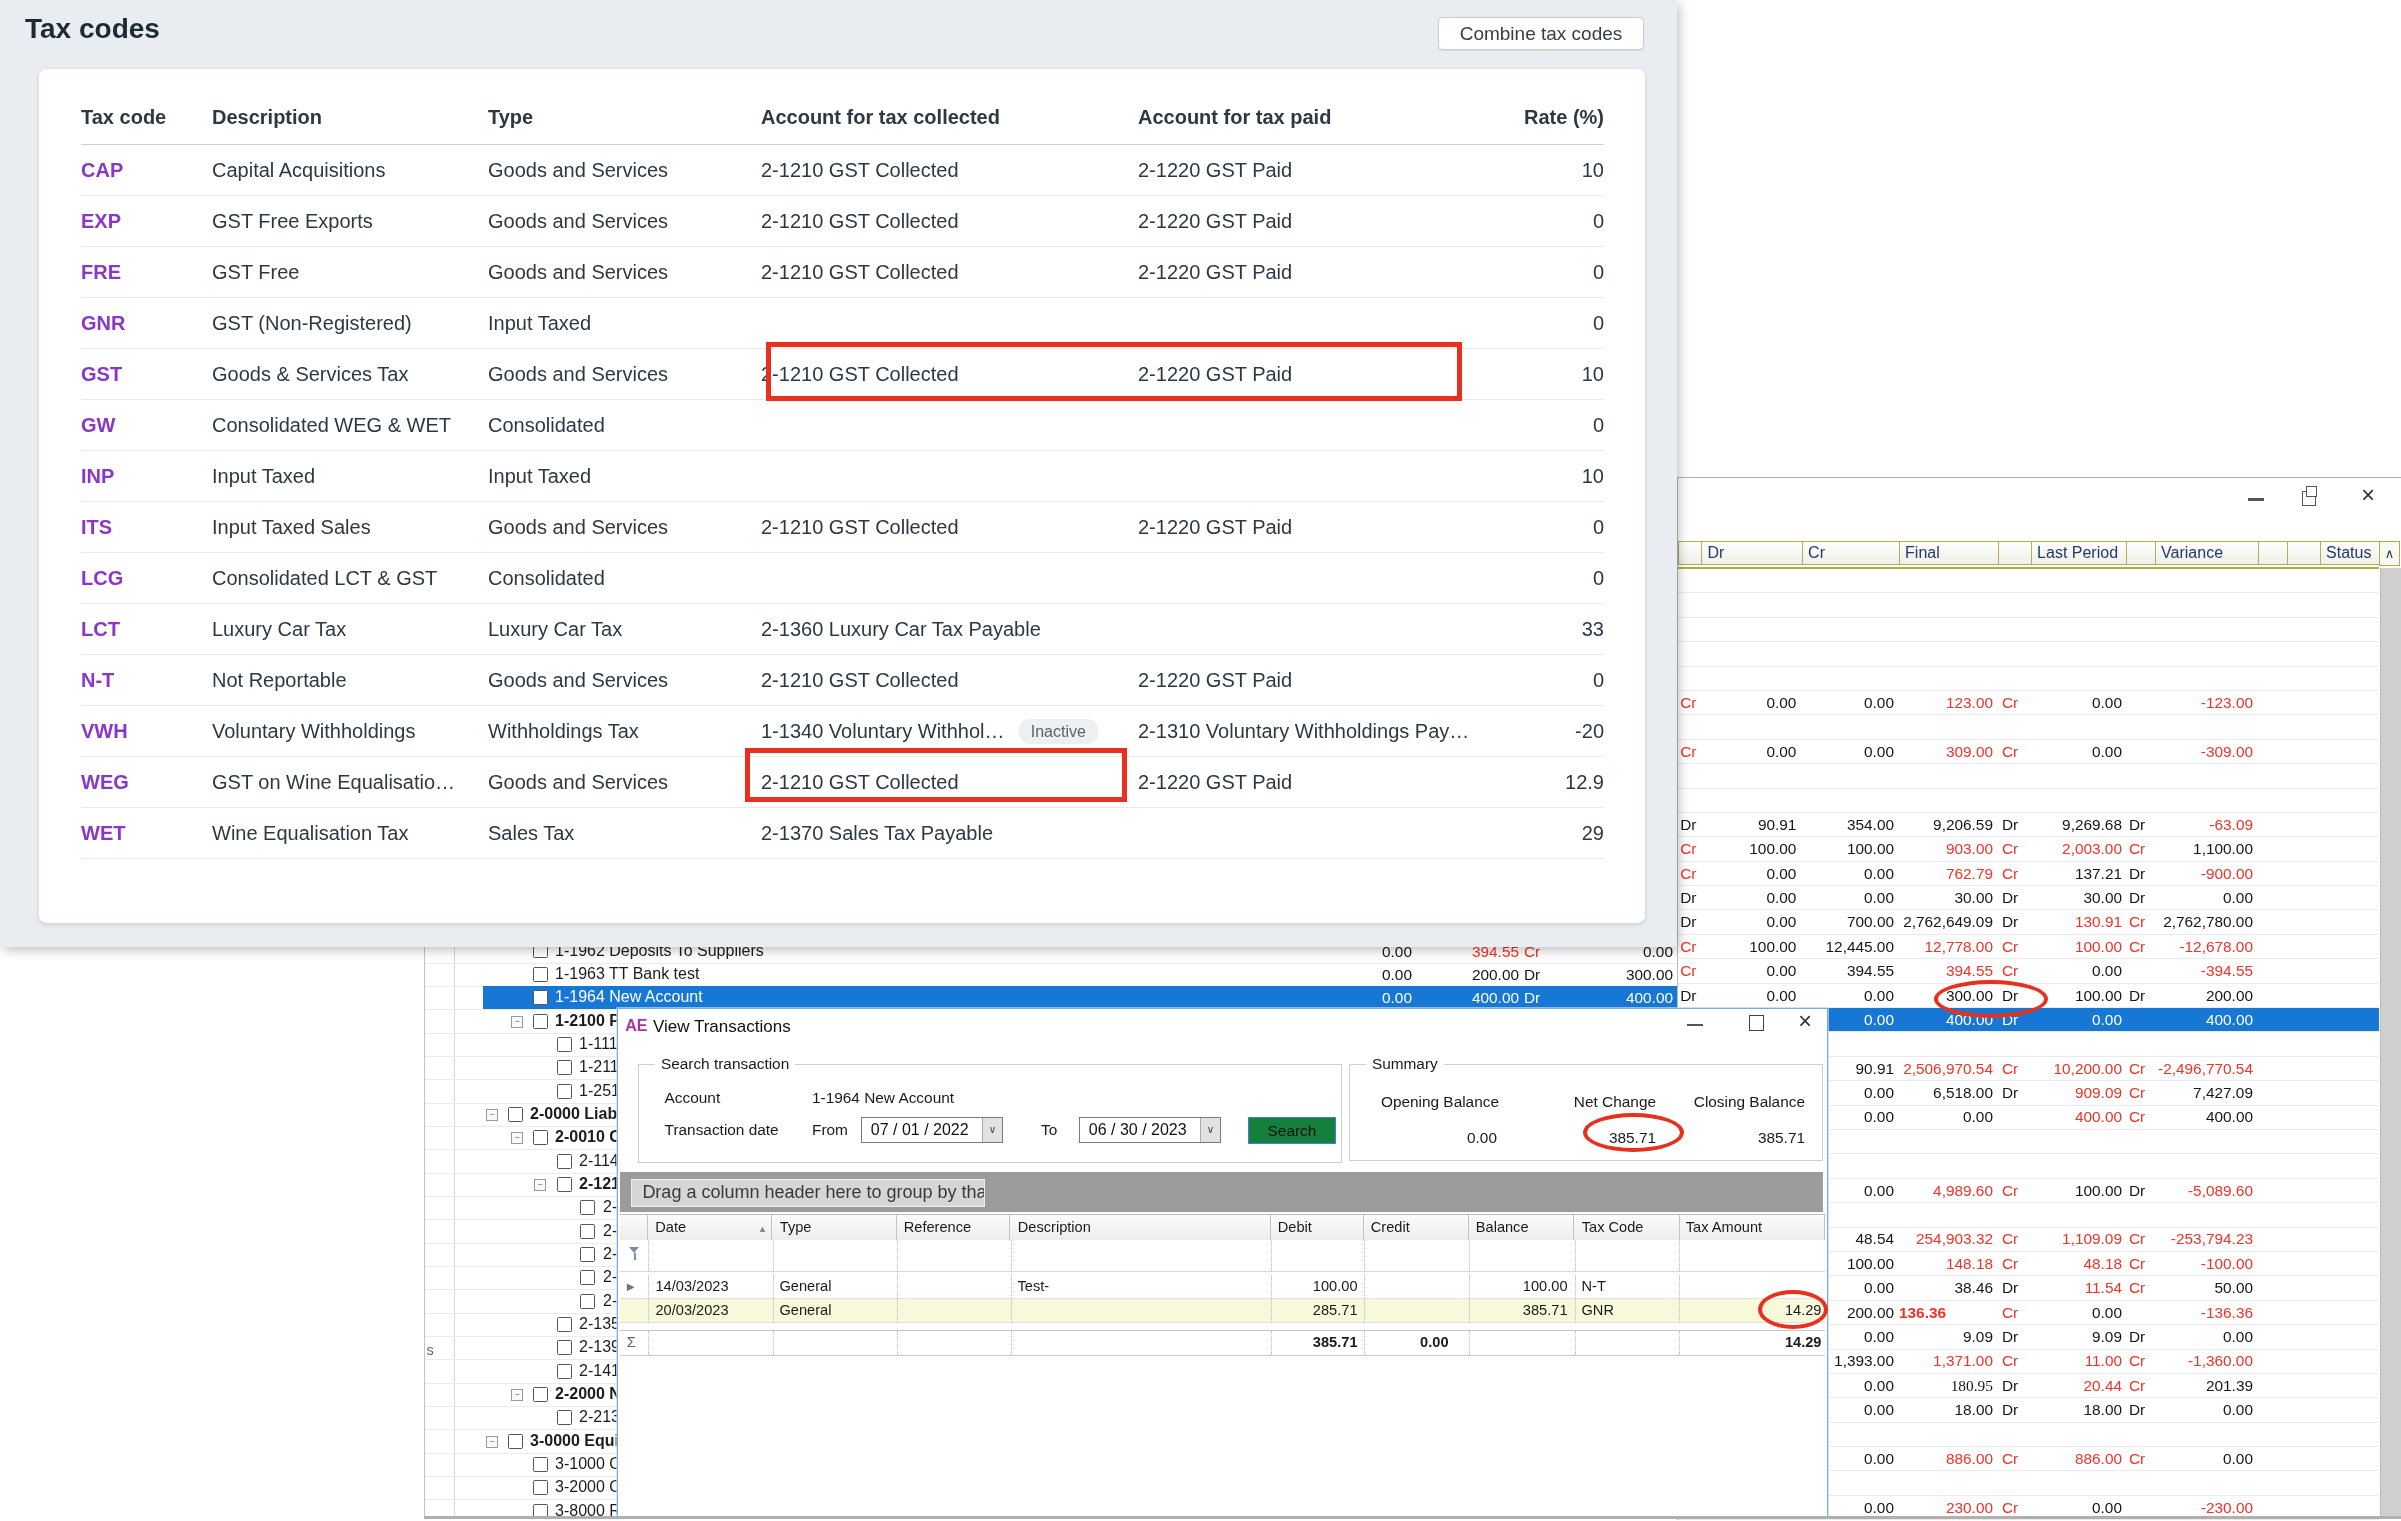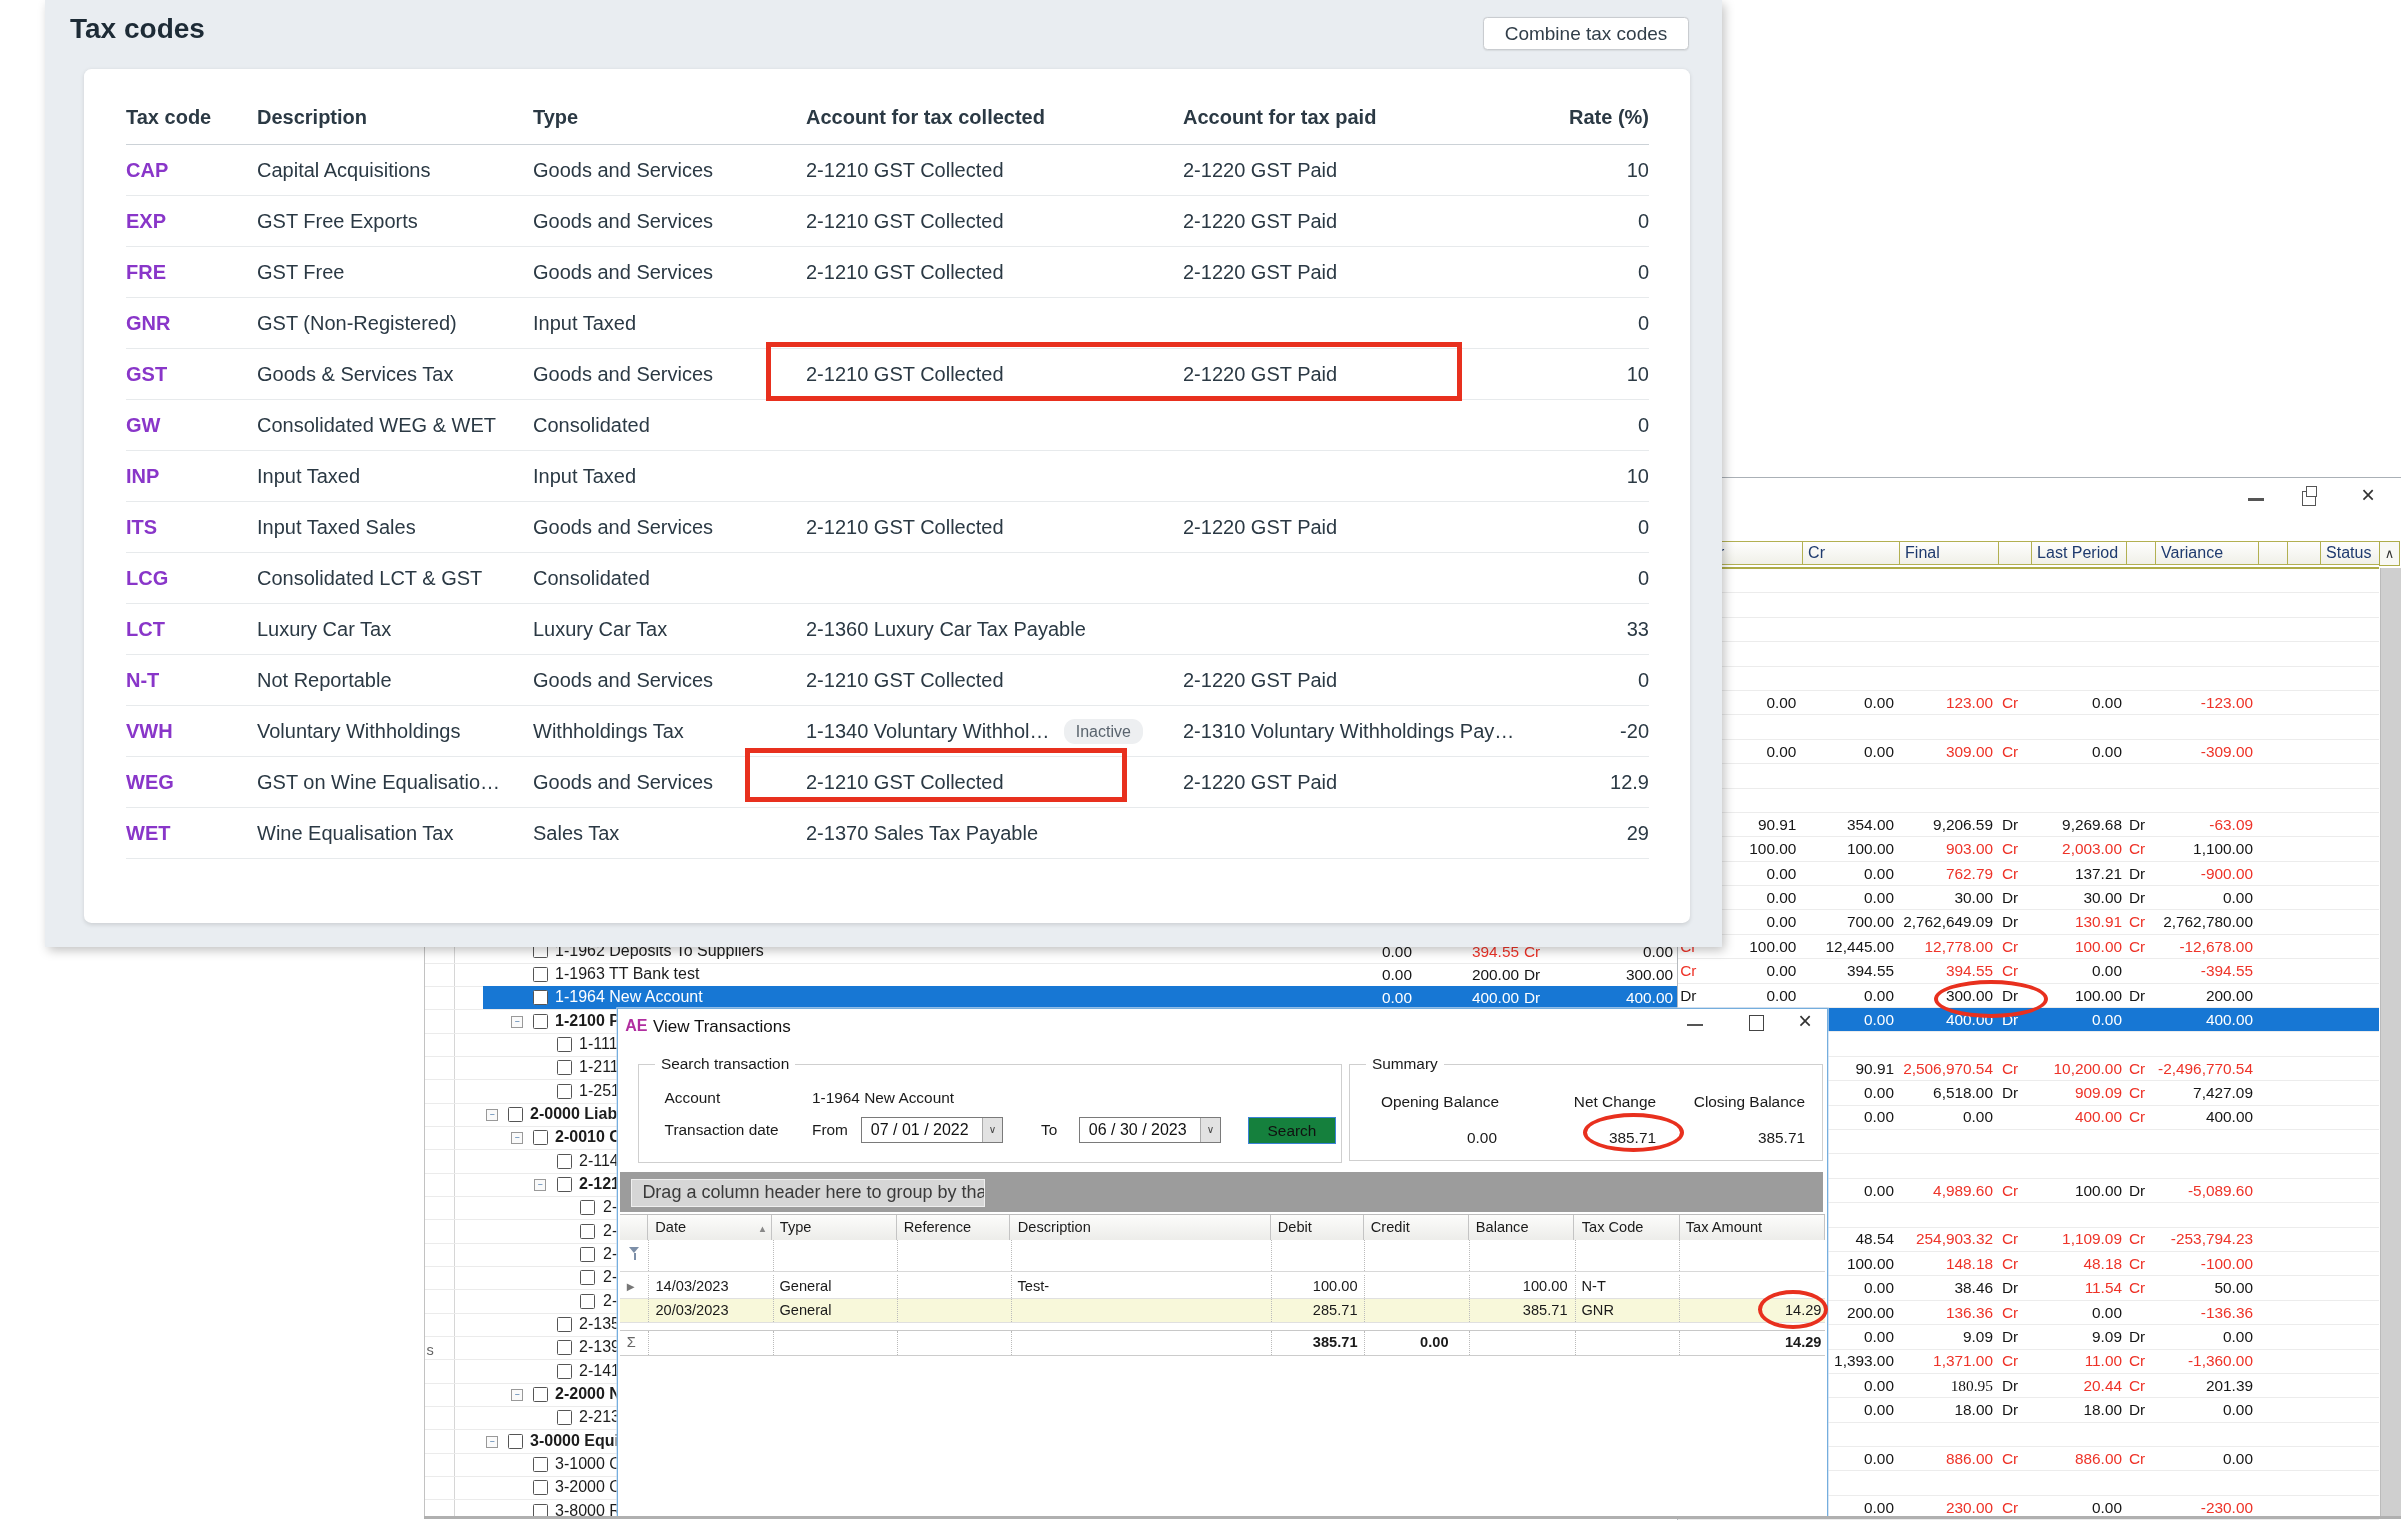--- a/index.html
+++ b/index.html
@@ -70,21 +70,21 @@
   .g-cell{position:absolute;top:2.9px;font-size:14.6px;color:#1a1a1a;white-space:nowrap;}
   .g-vline{position:absolute;top:0;bottom:0;width:0;border-right:0.7px dotted #bbb;}
   .funnel{position:absolute;left:8.8px;top:5.9px;width:14.6px;height:14.6px;}
   .funnel:before{content:"";position:absolute;left:0.7px;top:1.5px;border-left:5.9px solid transparent;
                  border-right:5.9px solid transparent;border-top:6.6px solid #7d8fa8;}
   .funnel:after{content:"";position:absolute;left:5.9px;top:7.3px;width:2.2px;height:6.6px;background:#7d8fa8;}
   .sortup{font-size:9.5px;color:#888;}
 
   
   .panel{left:0;top:0;width:1677px;height:947px;background:#e9edf1;z-index:30;
-         box-shadow:2.9px 4.4px 10.2px rgba(0,0,0,0.25);margin-left:45px;}
+         box-shadow:2.9px 4.4px 10.2px rgba(0,0,0,0.25);}
   .panel-title{left:25px;top:13px;font-size:28px;font-weight:700;color:#1d2b36;}
   .btn-combine{left:1438px;top:17px;width:206px;height:33px;background:#fff;border:1.5px solid #c9ccd0;border-radius:4.4px;
                text-align:center;line-height:31px;font-size:19px;color:#323f4a;box-sizing:border-box;
                box-shadow:0 0.7px 1.5px rgba(0,0,0,0.08);}
   .card{left:39px;top:69px;width:1606px;height:854px;background:#fff;border-radius:7.3px;
         box-shadow:0 1.5px 4.4px rgba(0,0,0,0.12);}
   .tax-table{position:absolute;left:42px;top:22px;width:1523px;}
   .tax-hrow,.tax-row{display:grid;grid-template-columns:131px 276px 273px 377px 369px auto;}
   .tax-hrow{height:53px;line-height:53px;font-weight:bold;font-size:20px;color:#2b3944;border-bottom:1.5px solid #ccd2d7;}
   .tax-row{height:50px;line-height:50px;font-size:20px;color:#2b3944;border-bottom:0.7px solid #e7eaec;}
@@ -418,21 +418,21 @@
         <div class="rw-row">
           <div class="rw-c" style="left: 124px; width: 92px; text-align: right;">0.00</div>
           <div class="rw-c" style="left: 221px; width: 94px; text-align: right;">38.46</div>
           <div class="rw-c" style="left: 324px; width: 28px; text-align: left;">Dr</div>
           <div class="rw-c red" style="left: 353px; width: 91px; text-align: right;">11.54</div>
           <div class="rw-c red" style="left: 451px; width: 28px; text-align: left;">Cr</div>
           <div class="rw-c" style="left: 477px; width: 98px; text-align: right;">50.00</div>
         </div>
         <div class="rw-row">
           <div class="rw-c" style="left: 124px; width: 92px; text-align: right;">200.00</div>
-          <div class="rw-c red" style="left: 221px; width: 94px; text-align: right;">136.36</div>
+          <div class="rw-c red" style="left: 221px; width: 94px; text-align: left; font-weight: bold;">136.36</div>
           <div class="rw-c red" style="left: 324px; width: 28px; text-align: left;">Cr</div>
           <div class="rw-c" style="left: 353px; width: 91px; text-align: right;">0.00</div>
           <div class="rw-c red" style="left: 477px; width: 98px; text-align: right;">-136.36</div>
         </div>
         <div class="rw-row">
           <div class="rw-c" style="left: 124px; width: 92px; text-align: right;">0.00</div>
           <div class="rw-c" style="left: 221px; width: 94px; text-align: right;">9.09</div>
           <div class="rw-c" style="left: 324px; width: 28px; text-align: left;">Dr</div>
           <div class="rw-c" style="left: 353px; width: 91px; text-align: right;">9.09</div>
           <div class="rw-c" style="left: 451px; width: 28px; text-align: left;">Dr</div>

